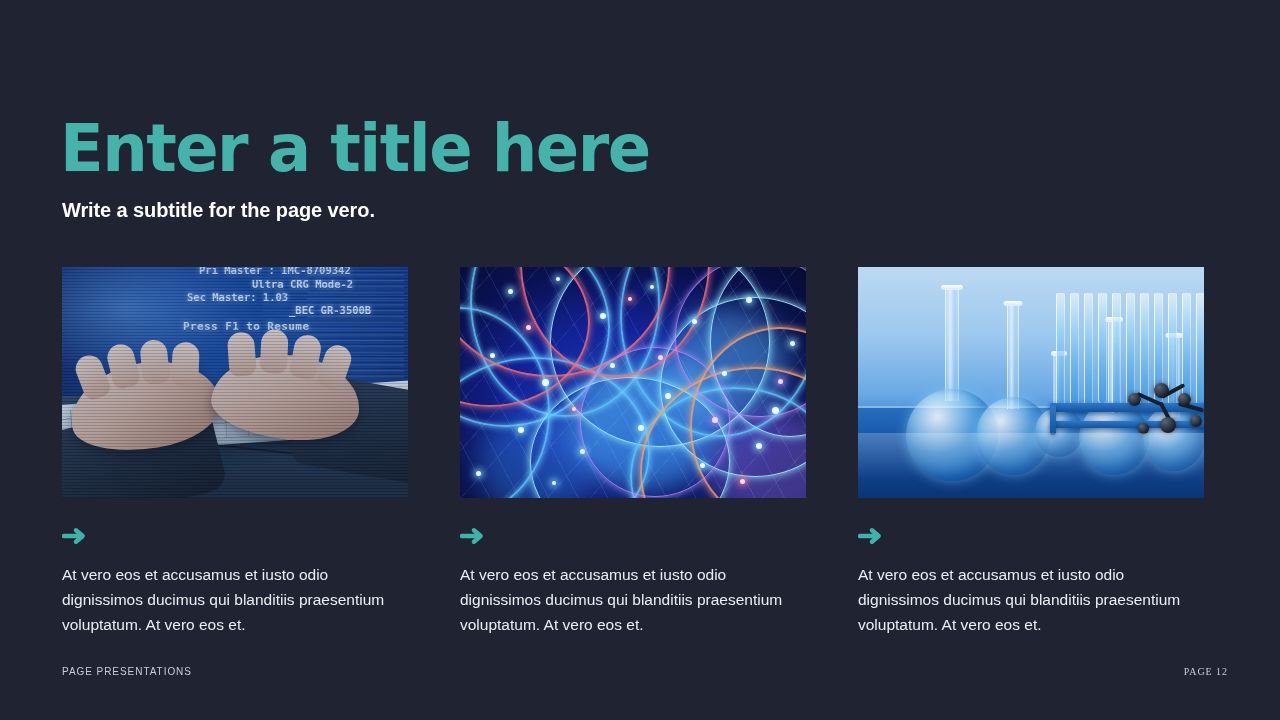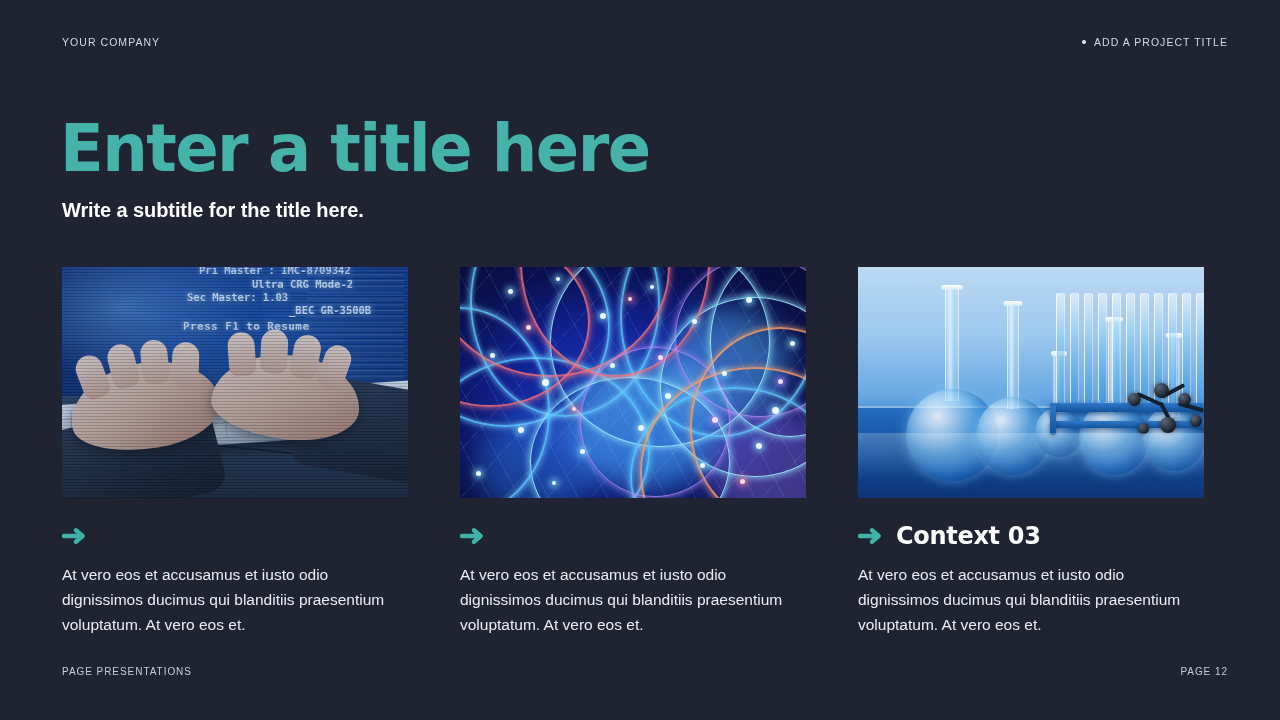--- a/index.html
+++ b/index.html
@@ -59,21 +59,21 @@
     margin-top:13px; font-size:15.5px; line-height:25px; color:#eceef5;
     font-weight:400; width:330px;
   }
 
   
   .footer { position:absolute; left:62px; right:52px; bottom:40px; height:14px; }
   .footer-left {
     position:absolute; left:0; top:0; font-size:10px; letter-spacing:0.95px; color:#c9cddb;
   }
   .footer-right {
-    position:absolute; right:0; top:0; font-size:10px; letter-spacing:0.95px; color:#c9cddb;
+    position:absolute; right:0; top:0; font-size:10px; letter-spacing:0.95px; color:#c9cddb;font-family:Liberation Serif, serif;
   }
 
   
   .img1 { position:absolute; inset:0; background:linear-gradient(180deg,#0d2a6b 0%,#12408f 38%,#20518f 55%,#2c4d6e 70%,#263d55 100%); }
   .bios-screen {
     position:absolute; left:0; top:0; width:100%; height:60%;
     background:
       linear-gradient(100deg, rgba(10,32,92,0.9) 0%, rgba(18,62,150,0.55) 30%, rgba(26,86,178,0.5) 60%, rgba(12,44,120,0.85) 100%);
   }
   .bios-glow {
@@ -233,30 +233,23 @@
     position:absolute; left:0; bottom:0; width:100%; height:28%;
     background:linear-gradient(180deg, rgba(255,255,255,0.22), rgba(255,255,255,0) 70%);
     mix-blend-mode:screen;
   }
 </style>
 </head>
 <body>
 
 <div class="slide">
 
-  <div class="header">
-    <div class="company">YOUR COMPANY</div>
-    <div class="project">
-      <span class="project-dot"></span>
-      <span class="project-label">ADD A PROJECT TITLE</span>
-    </div>
-  </div>
 
   <div class="title">Enter a title here</div>
-  <div class="subtitle">Write a subtitle for the title here.</div>
+  <div class="subtitle">Write a subtitle for the page vero.</div>
 
   <div class="cards">
 
     <div class="card">
       <div class="thumb">
         <div class="img1">
           <div class="bios-screen">
             <div class="bios-glow"></div>
             <div class="bios-noise"></div>
             <div class="bios-noise2"></div>
@@ -429,21 +422,20 @@
           </div>
 
           <div class="reflect"></div>
         </div>
       </div>
       <div class="card-head">
         <svg class="arrow-icon" viewBox="0 0 26 20">
           <path d="M2 10 H20" stroke="#3fb3a9" stroke-width="4.6" stroke-linecap="round" fill="none"></path>
           <path d="M14.5 4 L21.5 10 L14.5 16" stroke="#3fb3a9" stroke-width="4.6" stroke-linecap="round" stroke-linejoin="round" fill="none"></path>
         </svg>
-        <div class="card-title">Context 03</div>
       </div>
       <div class="card-body">At vero eos et accusamus et iusto odio dignissimos ducimus qui blanditiis praesentium voluptatum. At vero eos et.</div>
     </div>
 
   </div>
 
   <div class="footer">
     <div class="footer-left">PAGE PRESENTATIONS</div>
     <div class="footer-right">PAGE 12</div>
   </div>

